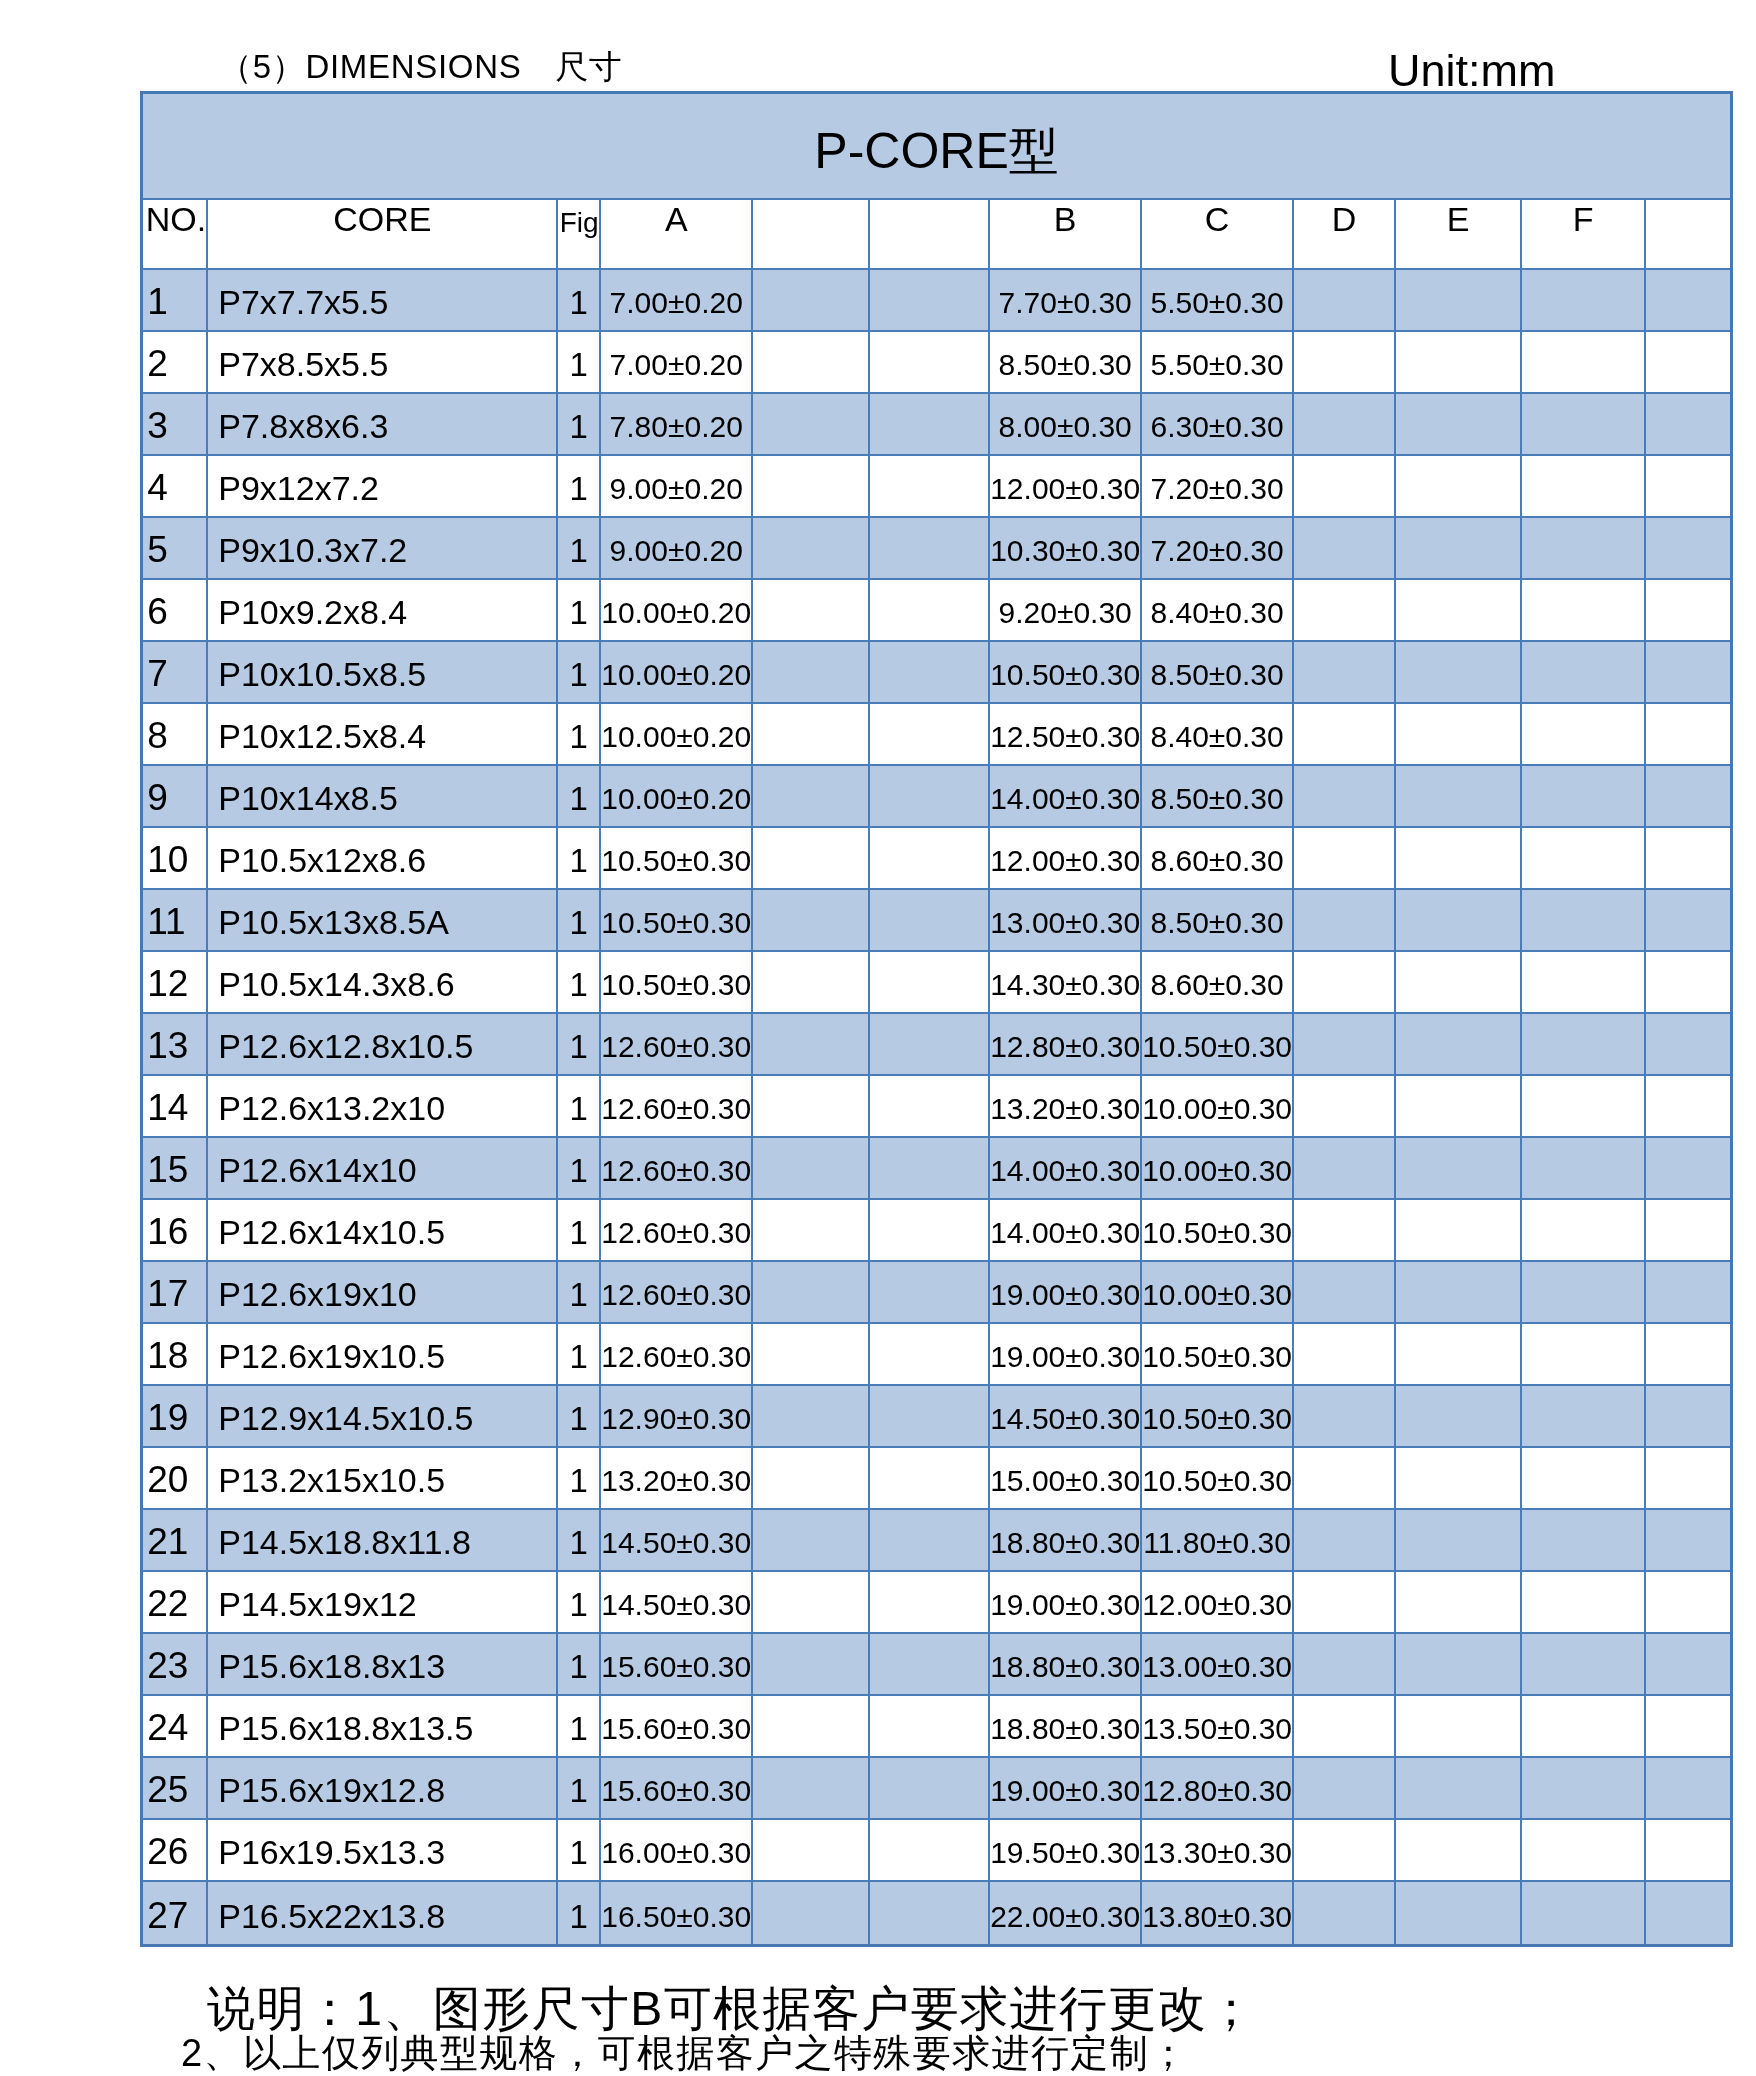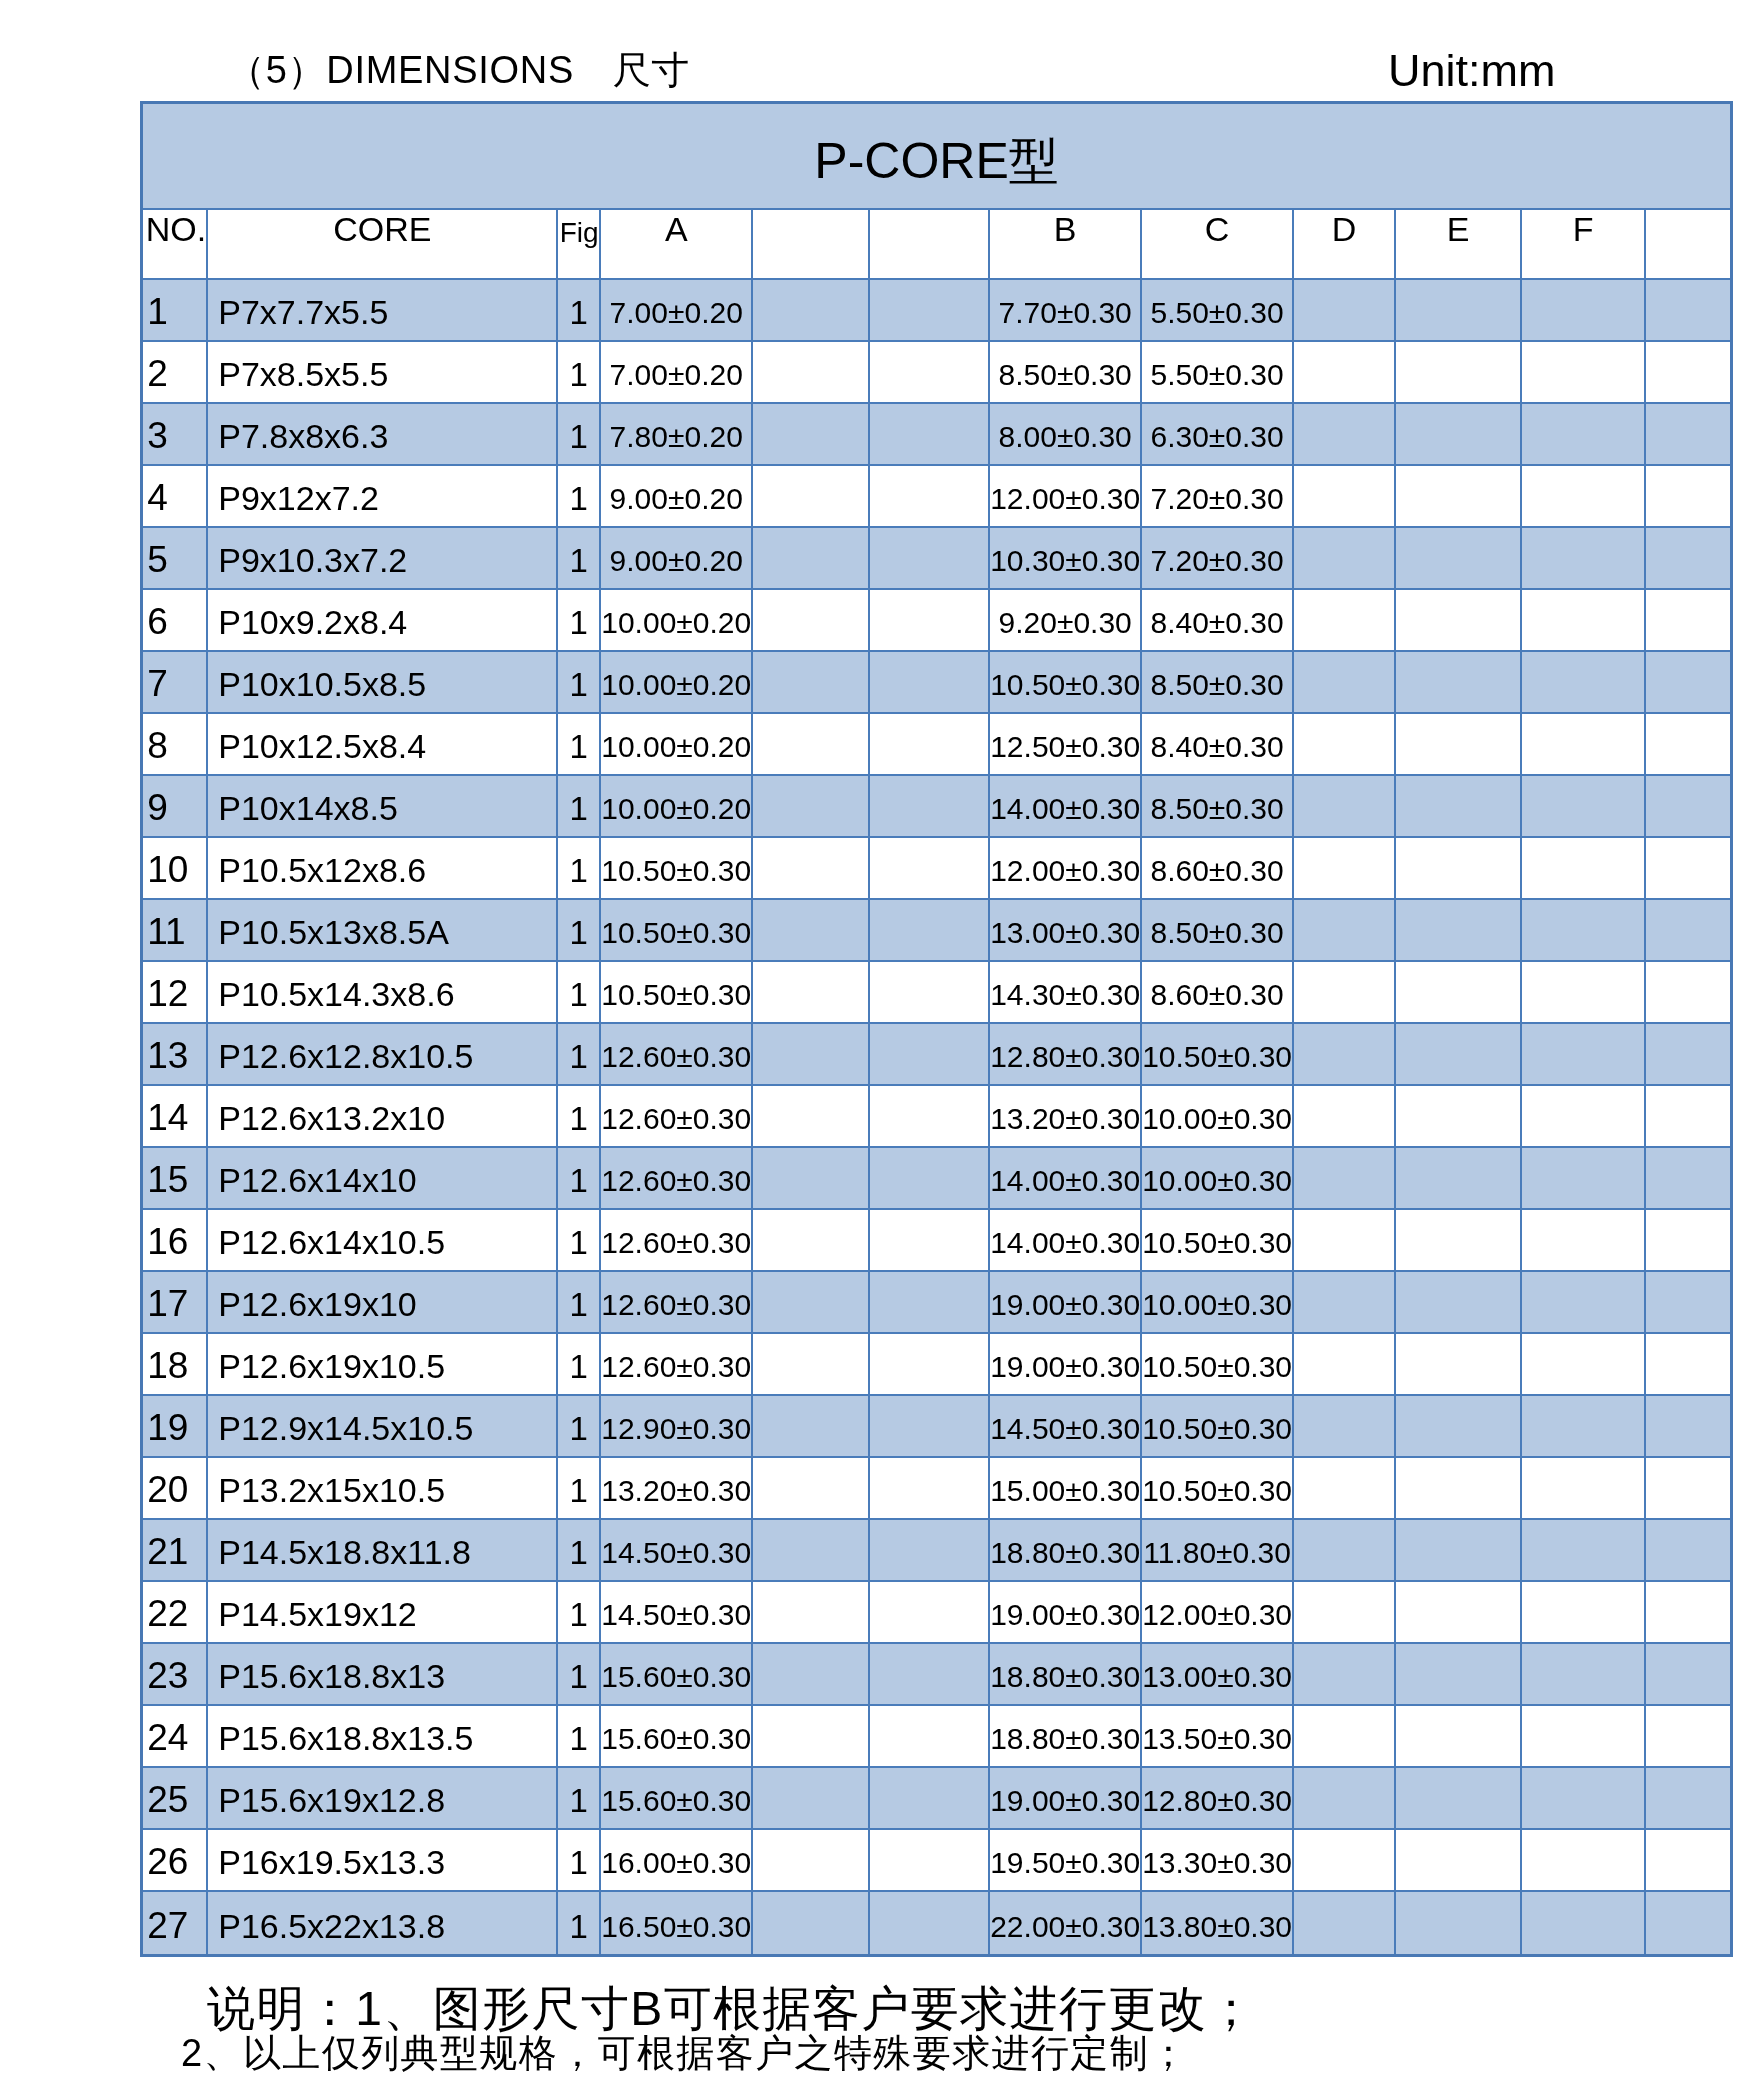--- a/index.html
+++ b/index.html
@@ -10,36 +10,36 @@
   body {
     width: 1756px;
     height: 2077px;
     position: relative;
     font-family: "Liberation Sans", sans-serif;
     color: #000000;
     overflow: hidden;
   }
   .page-heading {
     position: absolute;
-    left: 227px;
+    left: 219px;
     top: 45px;
-    font-size: 38px;
+    font-size: 33px;
     letter-spacing: 0.7px;
     white-space: pre;
   }
   .unit-label {
     position: absolute;
     left: 1388px;
     top: 45px;
     font-size: 45px;
   }
   .core-table {
     position: absolute;
     left: 140px;
-    top: 101px;
+    top: 91px;
     border-collapse: separate;
     border-spacing: 0;
     table-layout: fixed;
     border: 3.5px solid #4878b4;
   }
   .core-table td {
     box-sizing: border-box;
     border-right: 2.1px solid #4a7cba;
     border-bottom: 2.8px solid #4a7cba;
     overflow: hidden;

